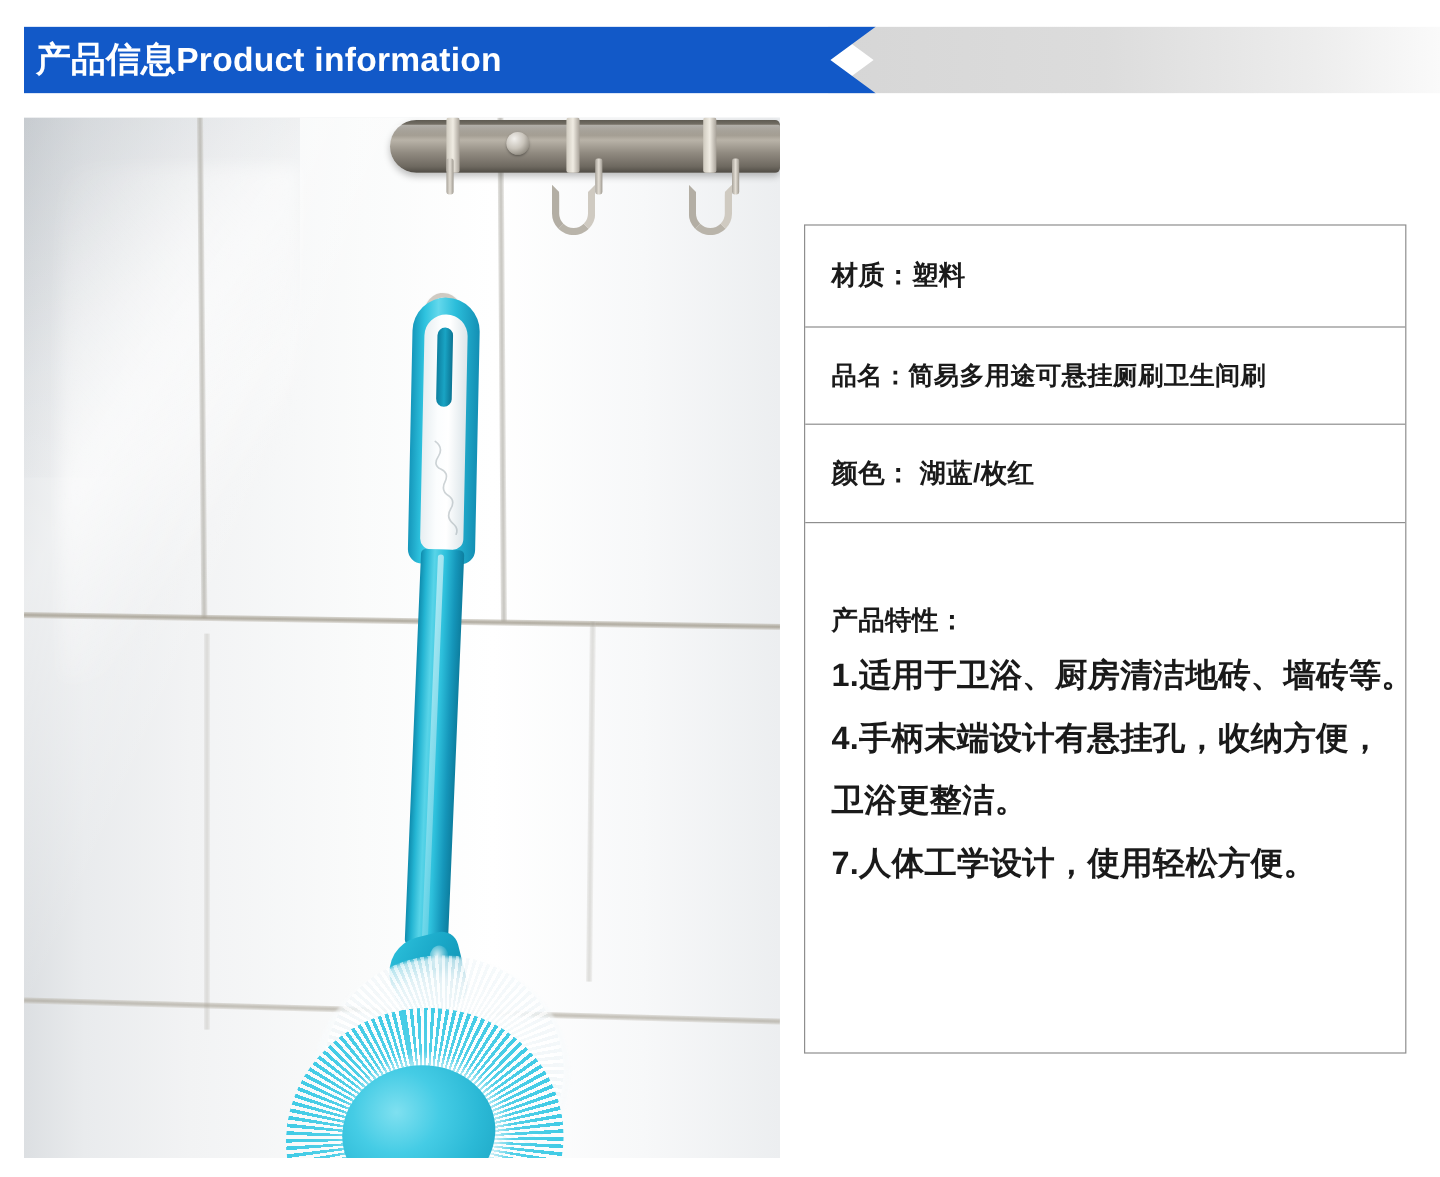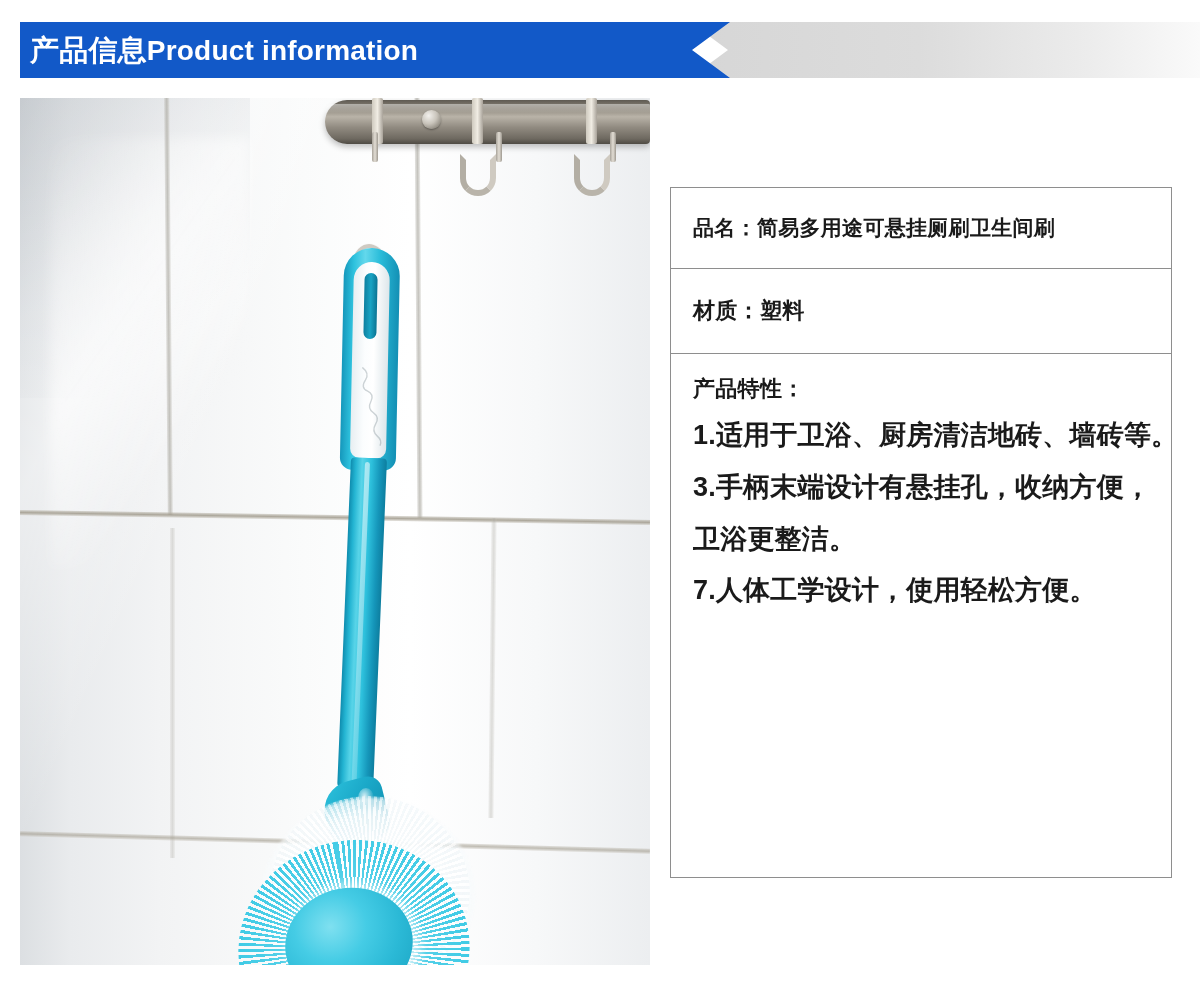--- a/index.html
+++ b/index.html
@@ -256,21 +256,21 @@
     border-bottom: 1px solid #8e8e8e;
     display: flex;
     align-items: center;
     padding: 0 22px;
   }
   .info-row:last-child { border-bottom: none; }
   #row-name     { height: 81px; }
   #row-material { height: 85px; }
   #row-sku      { height: 84px; }
   #row-color    { height: 82px; }
-  #row-features { height: 356px; align-items: flex-start; padding-top: 20px; }
+  #row-features { height: 356px; align-items: center; padding-top: 20px; }
 
   .info-text {
     font-size: 22px;
     font-weight: 700;
     color: #1a1a1a;
     white-space: nowrap;
     letter-spacing: .3px;
   }
   #row-name .info-text { font-size: 21px; }
 
@@ -340,33 +340,36 @@
 
   <div class="photo-layer" id="brush-bristles-white"></div>
   <div class="photo-layer" id="brush-bristles-white-fan"></div>
   <div class="photo-layer" id="brush-bristles-cyan"></div>
   <div class="photo-layer" id="brush-disc-shadow"></div>
   <div class="photo-layer" id="brush-disc"></div>
 </div>
 
 <div id="info-table">
 
+  <div class="info-row" id="row-material">
+    <span class="info-text">材质：塑料</span>
+  </div>
+
   <div class="info-row" id="row-name">
     <span class="info-text">品名：简易多用途可悬挂厕刷卫生间刷</span>
   </div>
 
-  <div class="info-row" id="row-material">
-    <span class="info-text">材质：塑料</span>
+
+  <div class="info-row" id="row-color">
+    <span class="info-text">颜色： 湖蓝/枚红</span>
   </div>
-
-
 
   <div class="info-row" id="row-features">
     <div id="features-block">
       <div id="features-title">产品特性：</div>
       <div class="feature-line">1.适用于卫浴、厨房清洁地砖、墙砖等。</div>
-      <div class="feature-line">3.手柄末端设计有悬挂孔，收纳方便，</div>
+      <div class="feature-line">4.手柄末端设计有悬挂孔，收纳方便，</div>
       <div class="feature-line">卫浴更整洁。</div>
       <div class="feature-line">7.人体工学设计，使用轻松方便。</div>
     </div>
   </div>
 
 </div>
 
 </body></html>

